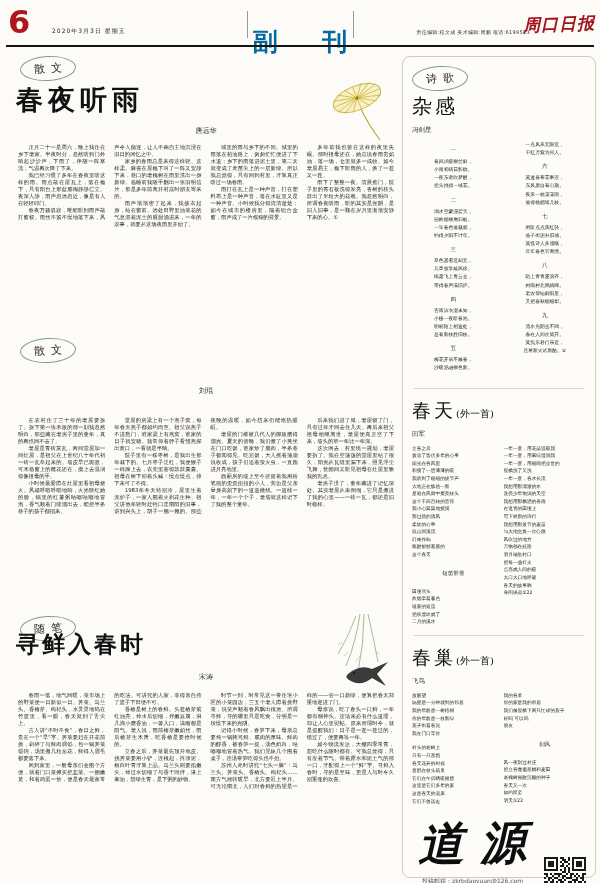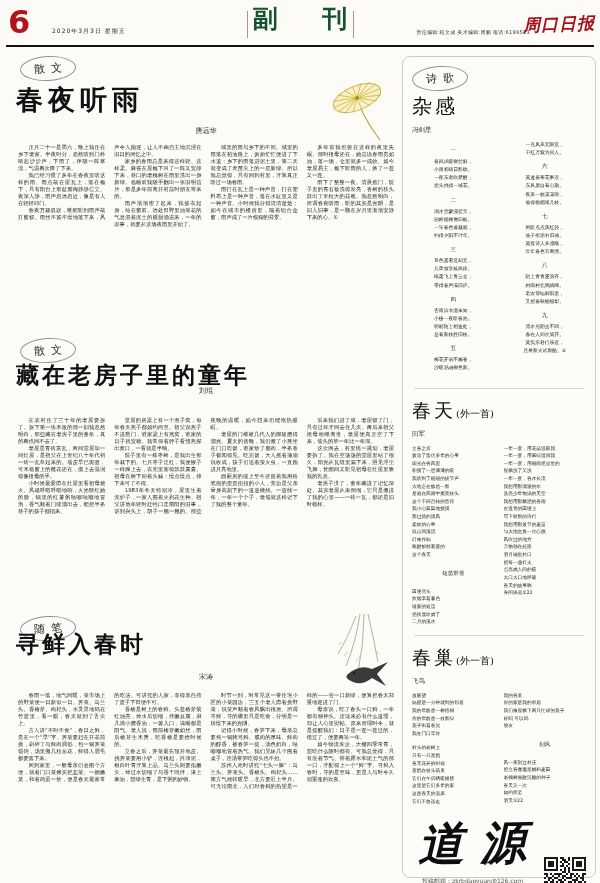--- a/index.html
+++ b/index.html
@@ -5,23 +5,23 @@
   html,body{margin:0;padding:0;background:#e8e6e0;}
   .page{position:relative;width:600px;height:883px;margin:0 auto;background:#fcfbf7;
         font-family:"DejaVu Sans","Liberation Sans",sans-serif;color:#222;overflow:hidden;}
 
   
   .hdr{position:absolute;left:0;top:0;width:100%;height:48px;}
   .pagenum{position:absolute;left:8px;top:6px;font-size:32px;font-weight:bold;color:#b0151c;line-height:1;}
   .date{position:absolute;left:52px;top:27px;font-size:6px;letter-spacing:1px;color:#222;}
   .hbar{position:absolute;top:11px;width:1px;height:27px;background:#9a9a9a;}
   .hbar.l{left:247px}.hbar.r{left:353px}
-  .sectitle{position:absolute;left:50%;transform:translateX(-50%);top:2px;
+  .sectitle{position:absolute;left:50%;transform:translateX(-50%);top:25px;
             font-family:"DejaVu Serif","Liberation Serif",serif;font-weight:bold;
-            font-size:25px;letter-spacing:18px;text-indent:18px;color:#14532d;white-space:nowrap;}
+            font-size:25px;letter-spacing:18px;text-indent:18px;color:#0369a1;white-space:nowrap;}
   .editors{position:absolute;right:70px;top:29px;font-size:5px;color:#333;letter-spacing:.3px;}
   .masthead{position:absolute;right:5px;top:13px;font-size:17px;font-weight:bold;font-style:italic;
             font-family:"DejaVu Serif","Liberation Serif",serif;color:#a2121a;transform:rotate(-2deg);letter-spacing:1px;}
   .hrule{position:absolute;left:6px;right:6px;top:45px;height:2px;background:#141414;}
 
   
   .essay{position:absolute;left:16px;width:380px;}
   .tag-oval{position:absolute;left:4px;top:0;width:54px;height:23px;border:1.2px solid #7c9c9c;
             border-radius:50%;text-align:center;line-height:23px;font-size:11px;letter-spacing:6px;
             text-indent:6px;color:#1c1c1c;transform:rotate(-3deg);background:#fcfbf7;
@@ -117,21 +117,20 @@
         <p class="para">雨声渐渐密了起来，我披衣起身，站在窗前。远处田野里油菜花的气息混着泥土的腥甜涌进来，一年的农事，就要从这场夜雨里开始了。</p>
         <p class="para">城里的雨与乡下的不同。城里的雨落在柏油路上，匆匆忙忙便进了下水道；乡下的雨落进泥土里，第二天就变成了麦苗尖上的一层新绿。所以我总觉得，只有回到村里，才算真正听过一场春雨。</p>
         <p class="para">雨打在瓦上是一种声音，打在塑料布上是一种声音，落在水缸里又是一种声音。小时候我分得清清楚楚；如今在城市的楼房里，隔着铝合金窗，雨声成了一片模糊的背景。</p>
         <p class="para">多年前我也曾在这样的夜里失眠。那时祖母还在，她总说春雨贵如油，落一场，仓里就多一成收。如今老屋易主，檐下听雨的人，换了一茬又一茬。</p>
         <p class="para">雨下了整整一夜。清晨推门，院子里的青石板洗得发亮，杏树的枝头鼓出了米粒大的花苞。我忽然明白，所谓春夜听雨，听的其实是光阴，是旧人旧事，是一颗在岁月里渐渐安静下来的心。①</p>
       </div>
   </div>
 
   <div class="essay" style="top:338px;height:278px;">
     <div class="tag-oval">散文</div>
-    <div class="etitle" style="top:22px;font-size:23px;letter-spacing:3px;">藏在老房子里的童年</div>
     <div class="eauthor" style="top:48px;">刘琨</div>
     <div class="body-cols" style="top:79px;height:197px;">
         <p class="para">在农村住了三十年的老屋要拆了。拆下第一块木板的那一刻我忽然明白，那些藏在老房子里的童年，真的再也回不去了。</p>
         <p class="para">老屋是青砖灰瓦，两间堂屋加一间灶屋，是祖父在上世纪八十年代初一砖一瓦垒起来的。墙皮早已斑驳，可木格窗上的雕花还在，摸上去温润得像祖母的手。</p>
         <p class="para">小时候最爱蹲在灶屋里看祖母烧火。风箱呼嗒呼嗒地响，火光映红她的脸，锅里的红薯粥咕嘟咕嘟地冒泡，香气顺着门缝溜出去，能把半条巷子的孩子都招来。</p>
         <p class="para">堂屋的房梁上有一个燕子窝，每年春天燕子都如约而至。祖父说燕子不进愁门，谁家梁上有燕窝，谁家的日子就安稳。我常仰着脖子看雏燕探出黄口，一看就是半晌。</p>
         <p class="para">院子里有一棵枣树，是我出生那年栽下的。七月枣子泛红，我便猴子一样蹿上去，衣兜里塞得鼓鼓囊囊。祖母在树下仰着头喊：慢点慢点，摔下来可了不得。</p>
         <p class="para">1983年冬天特别冷，屋里生着泥炉子，一家人围着火剥花生种。祖父讲他年轻时赶牲口走南阳的旧事，讲到兴头上，胡子一翘一翘的。那些夜晚的温暖，如今想来仍能焐热眼眶。</p>
         <p class="para">老屋的门槛被几代人的脚板磨得溜光。夏天的傍晚，我们搬了小凳坐在门口吃饭，谁家炒了腊肉，半条巷子都闻得见。吃完饭，大人摇着蒲扇说收成，孩子们追着萤火虫，一直跑进月亮地里。</p>
         <p class="para">西厢房的墙上至今还留着我用粉笔画的歪歪扭扭的小人，旁边是父亲量身高刻下的一道道横线。一道线一年，一年一个个子，老墙就这样记下了我的整个童年。</p>

